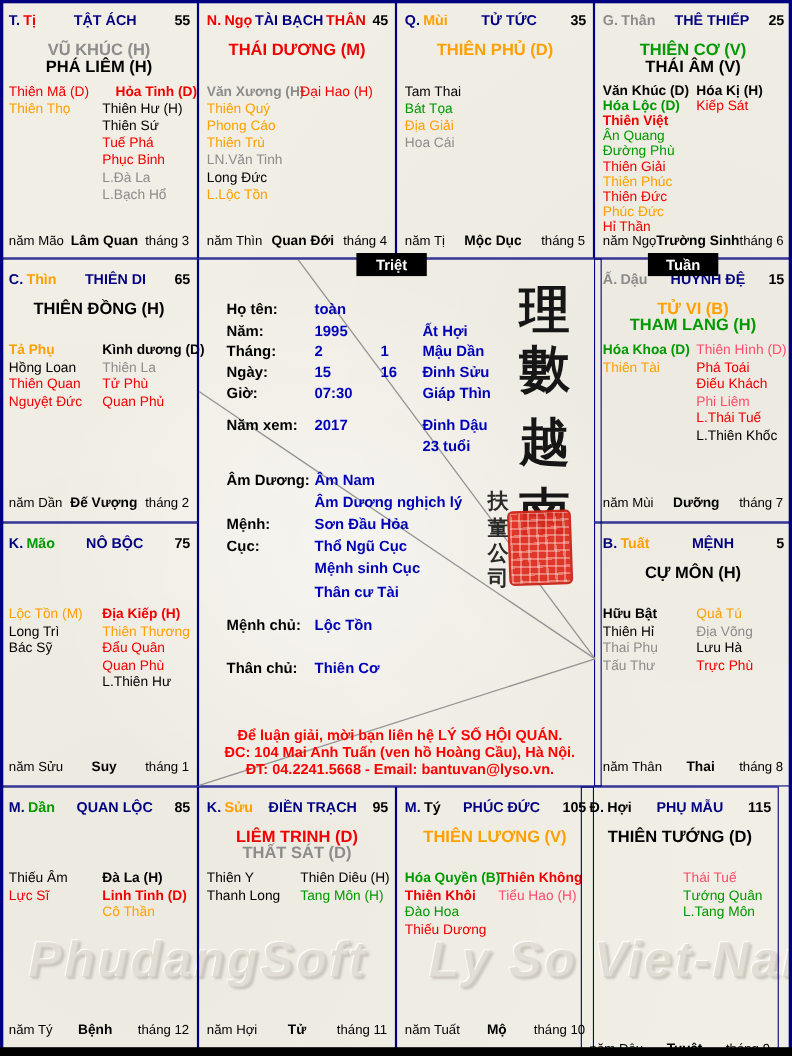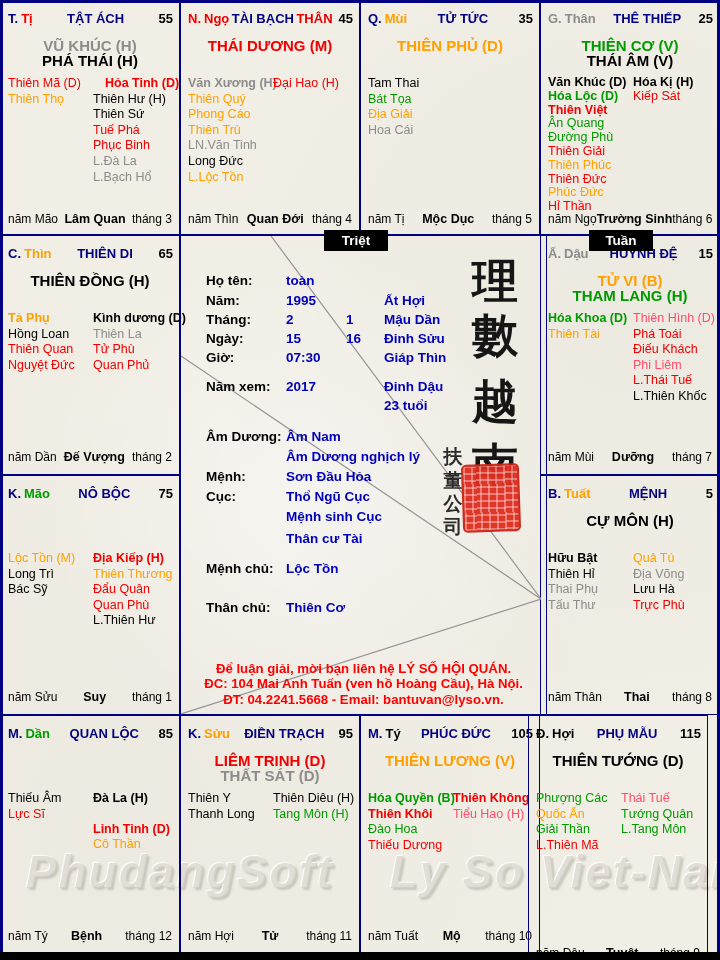--- a/index.html
+++ b/index.html
@@ -86,21 +86,21 @@
       <div class="cell cell-ti">
         <div class="chead">
           <span class="corner"><b class="st" style="color: rgb(0, 0, 128);">T.</b><b class="br" style="color: rgb(240, 0, 0);">Tị</b></span>
           <span class="pname">TẬT ÁCH</span>
           <span class="pright">
             <b class="num">55</b>
           </span>
         </div>
         <div class="mains">
           <div style="color: rgb(140, 140, 140);">VŨ KHÚC (H)</div>
-          <div style="color: rgb(0, 0, 0);">PHÁ THÁI (H)</div>
+          <div style="color: rgb(0, 0, 0);">PHÁ LIÊM (H)</div>
         </div>
         <div class="mcol l">
           <div class="star" style="color: rgb(240, 0, 0);">Thiên Mã (D)</div>
           <div class="star" style="color: rgb(255, 160, 0);">Thiên Thọ</div>
         </div>
         <div class="mcol r">
           <div class="star b" style="color: rgb(240, 0, 0); padding-left: 12px;">Hỏa Tinh (D)</div>
           <div class="star" style="color: rgb(0, 0, 0);">Thiên Hư (H)</div>
           <div class="star" style="color: rgb(0, 0, 0);">Thiên Sứ</div>
           <div class="star" style="color: rgb(240, 0, 0);">Tuế Phá</div>
@@ -322,21 +322,21 @@
           <span class="pright">
             <b class="num">85</b>
           </span>
         </div>
         <div class="mcol l">
           <div class="star" style="color: rgb(0, 0, 0);">Thiếu Âm</div>
           <div class="star" style="color: rgb(240, 0, 0);">Lực Sĩ</div>
         </div>
         <div class="mcol r">
           <div class="star b" style="color: rgb(0, 0, 0);">Đà La (H)</div>
-          <div class="star b" style="color: rgb(240, 0, 0); margin-top: 15px;">Linh Tinh (D)</div>
+          <div class="star b" style="color: rgb(240, 0, 0);">Linh Tinh (D)</div>
           <div class="star" style="color: rgb(255, 160, 0);">Cô Thần</div>
         </div>
         <div class="cfoot">
           <span>năm Tý</span>
           <b class="stage">Bệnh</b>
           <span>tháng 12</span>
         </div>
       </div>
       <div class="cell cell-suu">
         <div class="chead">
@@ -394,26 +394,20 @@
       <div class="cell cell-hoi">
         <div class="chead">
           <span class="corner"><b class="st" style="color: rgb(0, 0, 0);">Đ.</b><b class="br" style="color: rgb(0, 0, 0);">Hợi</b></span>
           <span class="pname">PHỤ MẪU</span>
           <span class="pright">
             <b class="num">115</b>
           </span>
         </div>
         <div class="mains">
           <div style="color: rgb(0, 0, 0);">THIÊN TƯỚNG (D)</div>
-        </div>
-        <div class="mcol l">
-          <div class="star" style="color: rgb(0, 154, 0);">Phượng Các</div>
-          <div class="star" style="color: rgb(255, 160, 0);">Quốc Ấn</div>
-          <div class="star" style="color: rgb(0, 154, 0);">Giải Thần</div>
-          <div class="star" style="color: rgb(240, 0, 0);">L.Thiên Mã</div>
         </div>
         <div class="mcol r">
           <div class="star" style="color: rgb(255, 77, 107);">Thái Tuế</div>
           <div class="star" style="color: rgb(0, 154, 0);">Tướng Quân</div>
           <div class="star" style="color: rgb(0, 154, 0);">L.Tang Môn</div>
         </div>
         <div class="cfoot">
           <span>năm Dậu</span>
           <b class="stage">Tuyệt</b>
           <span>tháng 9</span>

